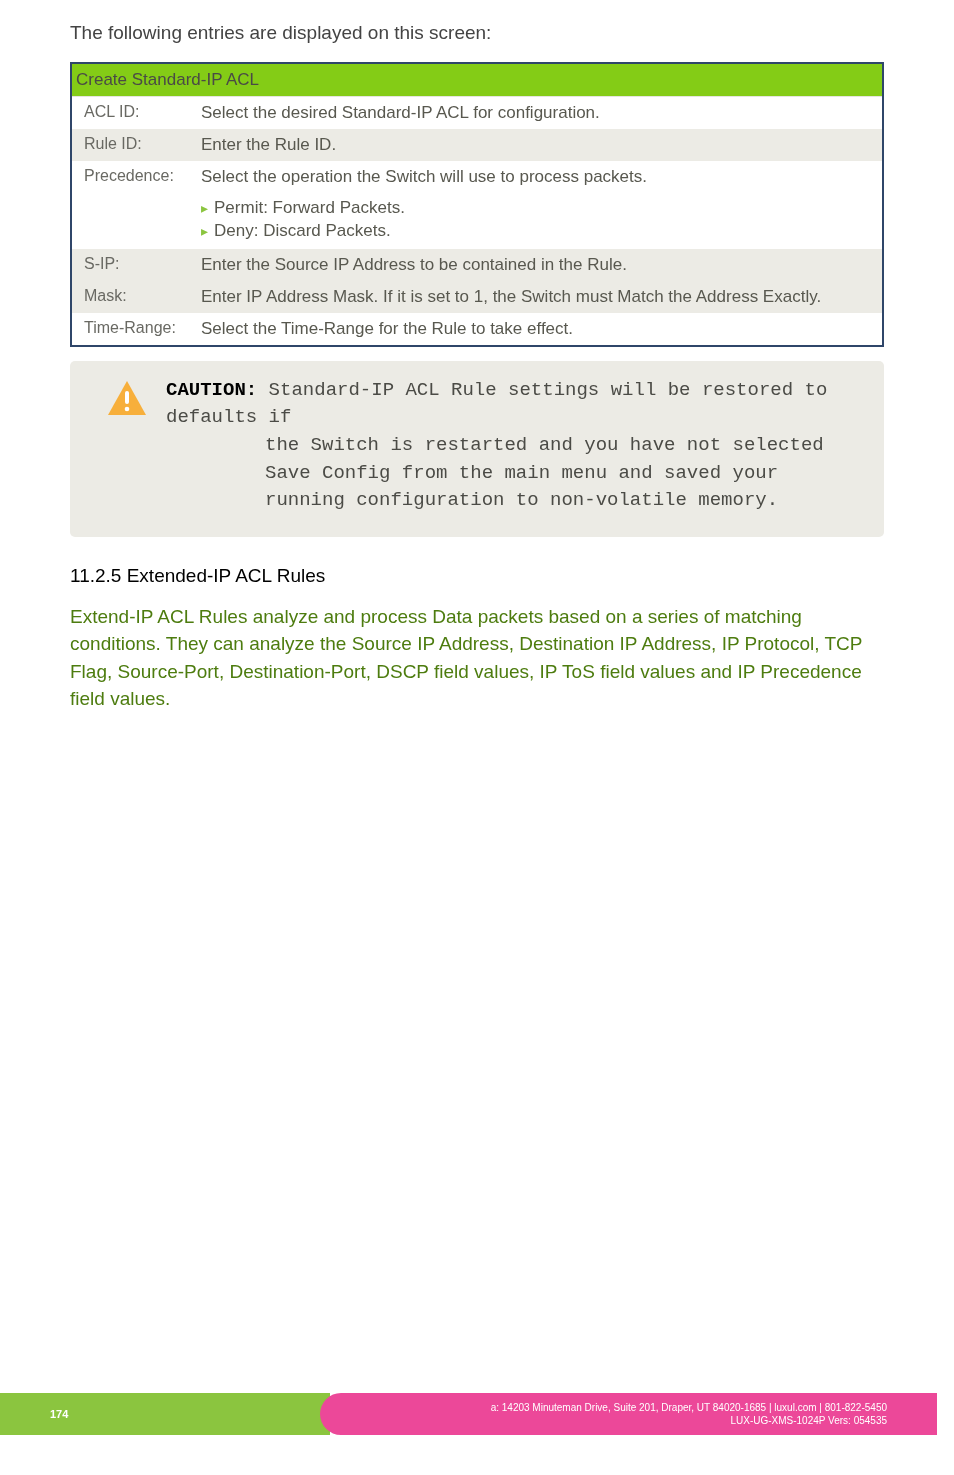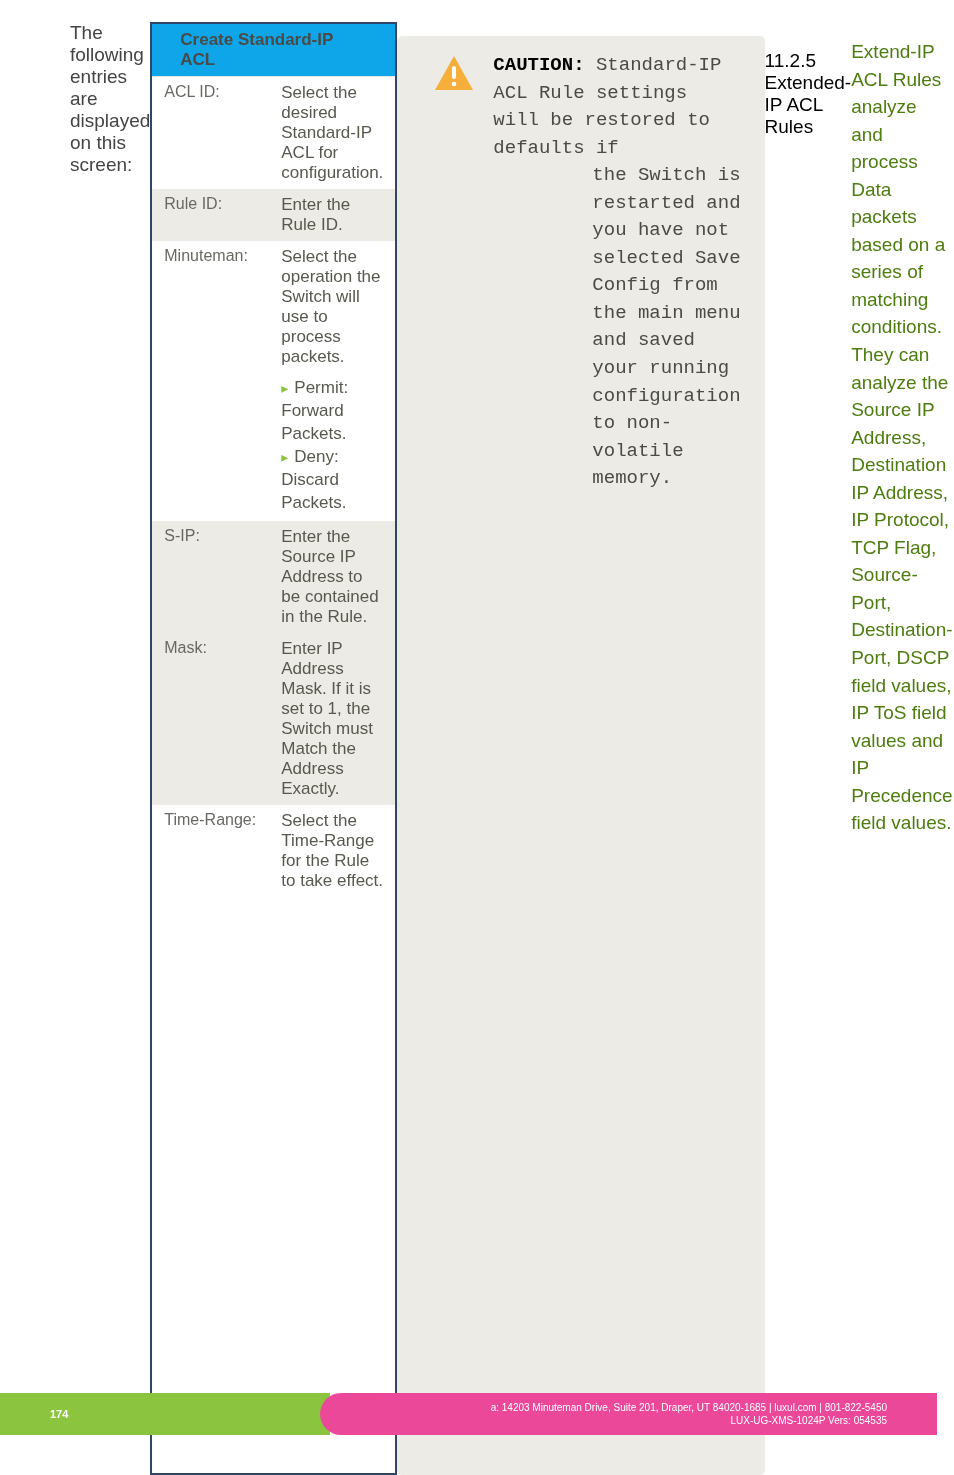--- a/index.html
+++ b/index.html
@@ -39,36 +39,36 @@
   background: #000;
   flex: 1;
   border-top-left-radius: 28px;
   border-bottom-left-radius: 28px;
   margin-left: -10px;
 }
 .content {
   padding: 22px 70px 0 70px;
   flex: 1;
   display: flex;
-  flex-direction: row;
+  flex-direction: column;
 }
 .intro {
   font-size: 19px;
   color: #444;
   font-weight: 300;
   margin-bottom: 18px;
 }
 .table {
   width: 100%;
   border: 2px solid #2f4669;
 }
 .table-header {
-  background: #0ea5e9;
-  padding: 6px 28px;
-  font-weight: 700;
+  background: #84cc16;
+  padding: 6px 4px;
+  font-weight: 400;
   color: #4a4a46;
   font-size: 17px;
   border-bottom: 1px solid #e5e5df;
 }
 .table-row {
   display: flex;
 }
 .table-row.alt {
   background: #ecebe5;
 }
@@ -195,21 +195,21 @@
 
       <div class="table-row">
         <div class="cell-label">ACL ID:</div>
         <div class="cell-value">Select the desired Standard-IP ACL for configuration.</div>
       </div>
       <div class="table-row alt">
         <div class="cell-label">Rule ID:</div>
         <div class="cell-value">Enter the Rule ID.</div>
       </div>
       <div class="table-row">
-        <div class="cell-label">Minuteman:</div>
+        <div class="cell-label">Precedence:</div>
         <div class="cell-value">
           <span>Select the operation the Switch will use to process packets.</span>
           <ul class="bullet-list">
             <li>Permit: Forward Packets.</li>
             <li>Deny: Discard Packets.</li>
           </ul>
         </div>
       </div>
       <div class="table-row alt">
         <div class="cell-label">S-IP:</div>

